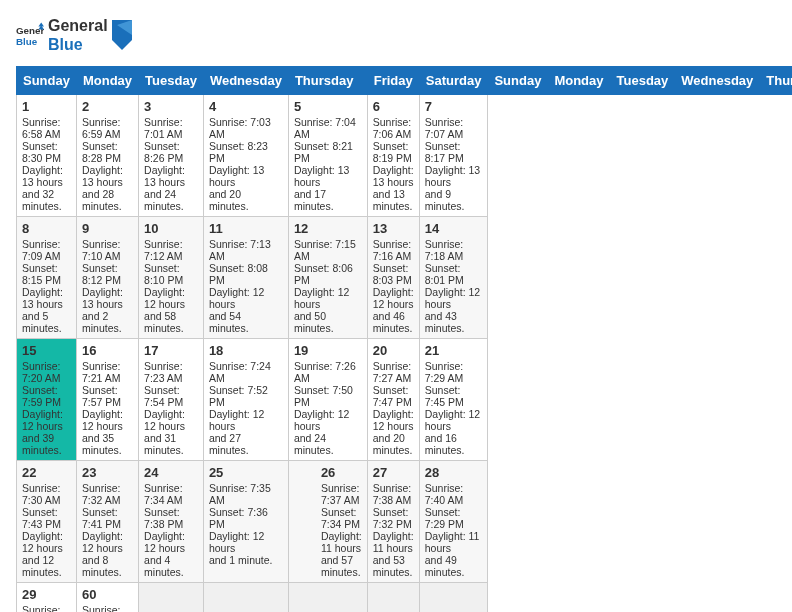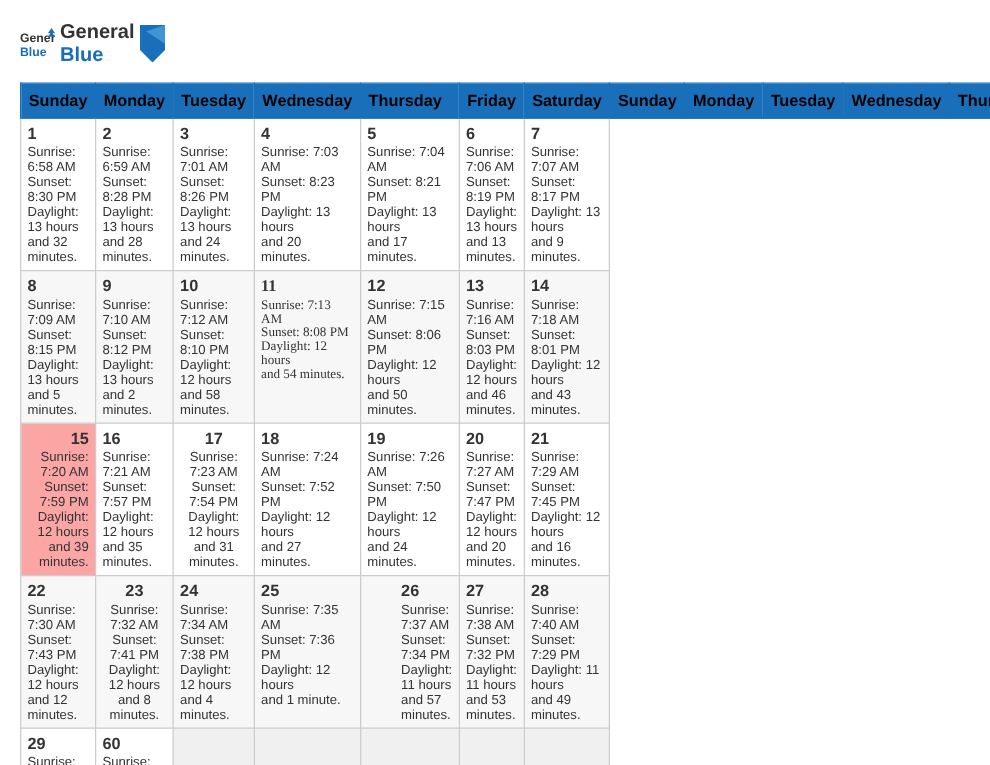--- a/index.html
+++ b/index.html
@@ -36,21 +36,21 @@
     .location {
       font-size: 14px;
       color: #555;
     }
     table {
       width: 100%;
       border-collapse: collapse;
     }
     th {
       background-color: #1a6fba;
-      color: #000000;
+      color: #ffffff;
       font-size: 13px;
       font-weight: bold;
       padding: 6px 6px;
       text-align: left;
       border: 1px solid #1a6fba;
     }
     td {
       border: 1px solid #ccc;
       vertical-align: top;
       padding: 4px 5px;
@@ -185,21 +185,21 @@
           <div>Daylight: 13 hours</div>
           <div>and 2 minutes.</div>
         </td>
         <td style="background: rgb(247, 247, 247);">
           <span class="day-num">10</span>
           <div>Sunrise: 7:12 AM</div>
           <div>Sunset: 8:10 PM</div>
           <div>Daylight: 12 hours</div>
           <div>and 58 minutes.</div>
         </td>
-        <td style="background: rgb(247, 247, 247); font-family: Liberation Serif, serif;">
+        <td style="background: rgb(247, 247, 247);">
           <span class="day-num">11</span>
           <div>Sunrise: 7:13 AM</div>
           <div>Sunset: 8:08 PM</div>
           <div>Daylight: 12 hours</div>
           <div>and 54 minutes.</div>
         </td>
         <td style="background: rgb(247, 247, 247);">
           <span class="day-num">12</span>
           <div>Sunrise: 7:15 AM</div>
           <div>Sunset: 8:06 PM</div>
@@ -215,35 +215,35 @@
         </td>
         <td style="background: rgb(247, 247, 247);">
           <span class="day-num">14</span>
           <div>Sunrise: 7:18 AM</div>
           <div>Sunset: 8:01 PM</div>
           <div>Daylight: 12 hours</div>
           <div>and 43 minutes.</div>
         </td>
       </tr>
       <tr>
-        <td style="background: #fca5a5; text-align: right;">
+        <td style="background: #14b8a6;">
           <span class="day-num">15</span>
           <div>Sunrise: 7:20 AM</div>
           <div>Sunset: 7:59 PM</div>
           <div>Daylight: 12 hours</div>
           <div>and 39 minutes.</div>
         </td>
         <td style="background: rgb(255, 255, 255);">
           <span class="day-num">16</span>
           <div>Sunrise: 7:21 AM</div>
           <div>Sunset: 7:57 PM</div>
           <div>Daylight: 12 hours</div>
           <div>and 35 minutes.</div>
         </td>
-        <td style="background: rgb(255, 255, 255); text-align: center;">
+        <td style="background: rgb(255, 255, 255);">
           <span class="day-num">17</span>
           <div>Sunrise: 7:23 AM</div>
           <div>Sunset: 7:54 PM</div>
           <div>Daylight: 12 hours</div>
           <div>and 31 minutes.</div>
         </td>
         <td style="background: rgb(255, 255, 255);">
           <span class="day-num">18</span>
           <div>Sunrise: 7:24 AM</div>
           <div>Sunset: 7:52 PM</div>
@@ -273,21 +273,21 @@
         </td>
       </tr>
       <tr>
         <td style="background: rgb(247, 247, 247);">
           <span class="day-num">22</span>
           <div>Sunrise: 7:30 AM</div>
           <div>Sunset: 7:43 PM</div>
           <div>Daylight: 12 hours</div>
           <div>and 12 minutes.</div>
         </td>
-        <td style="background: rgb(247, 247, 247); text-align: center;">
+        <td style="background: rgb(247, 247, 247);">
           <span class="day-num">23</span>
           <div>Sunrise: 7:32 AM</div>
           <div>Sunset: 7:41 PM</div>
           <div>Daylight: 12 hours</div>
           <div>and 8 minutes.</div>
         </td>
         <td style="background: rgb(247, 247, 247);">
           <span class="day-num">24</span>
           <div>Sunrise: 7:34 AM</div>
           <div>Sunset: 7:38 PM</div>

